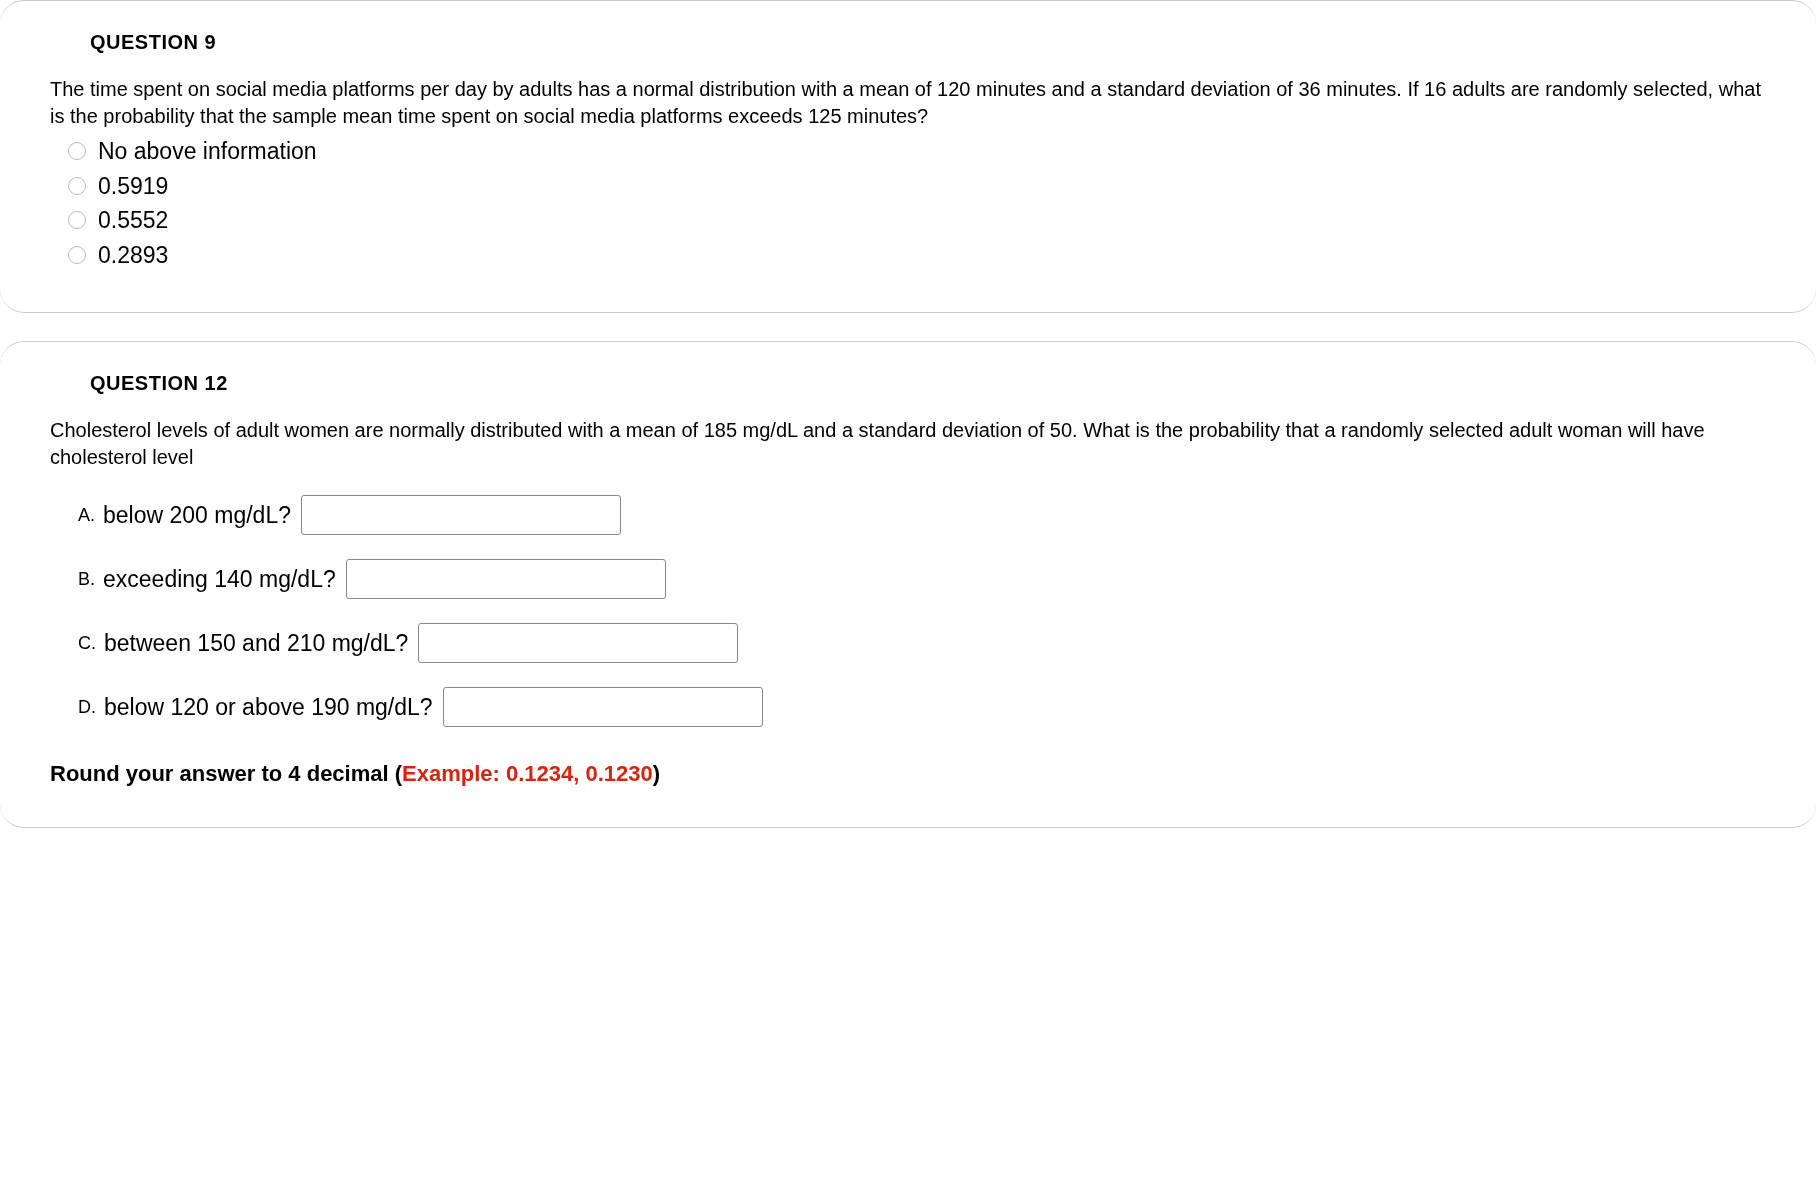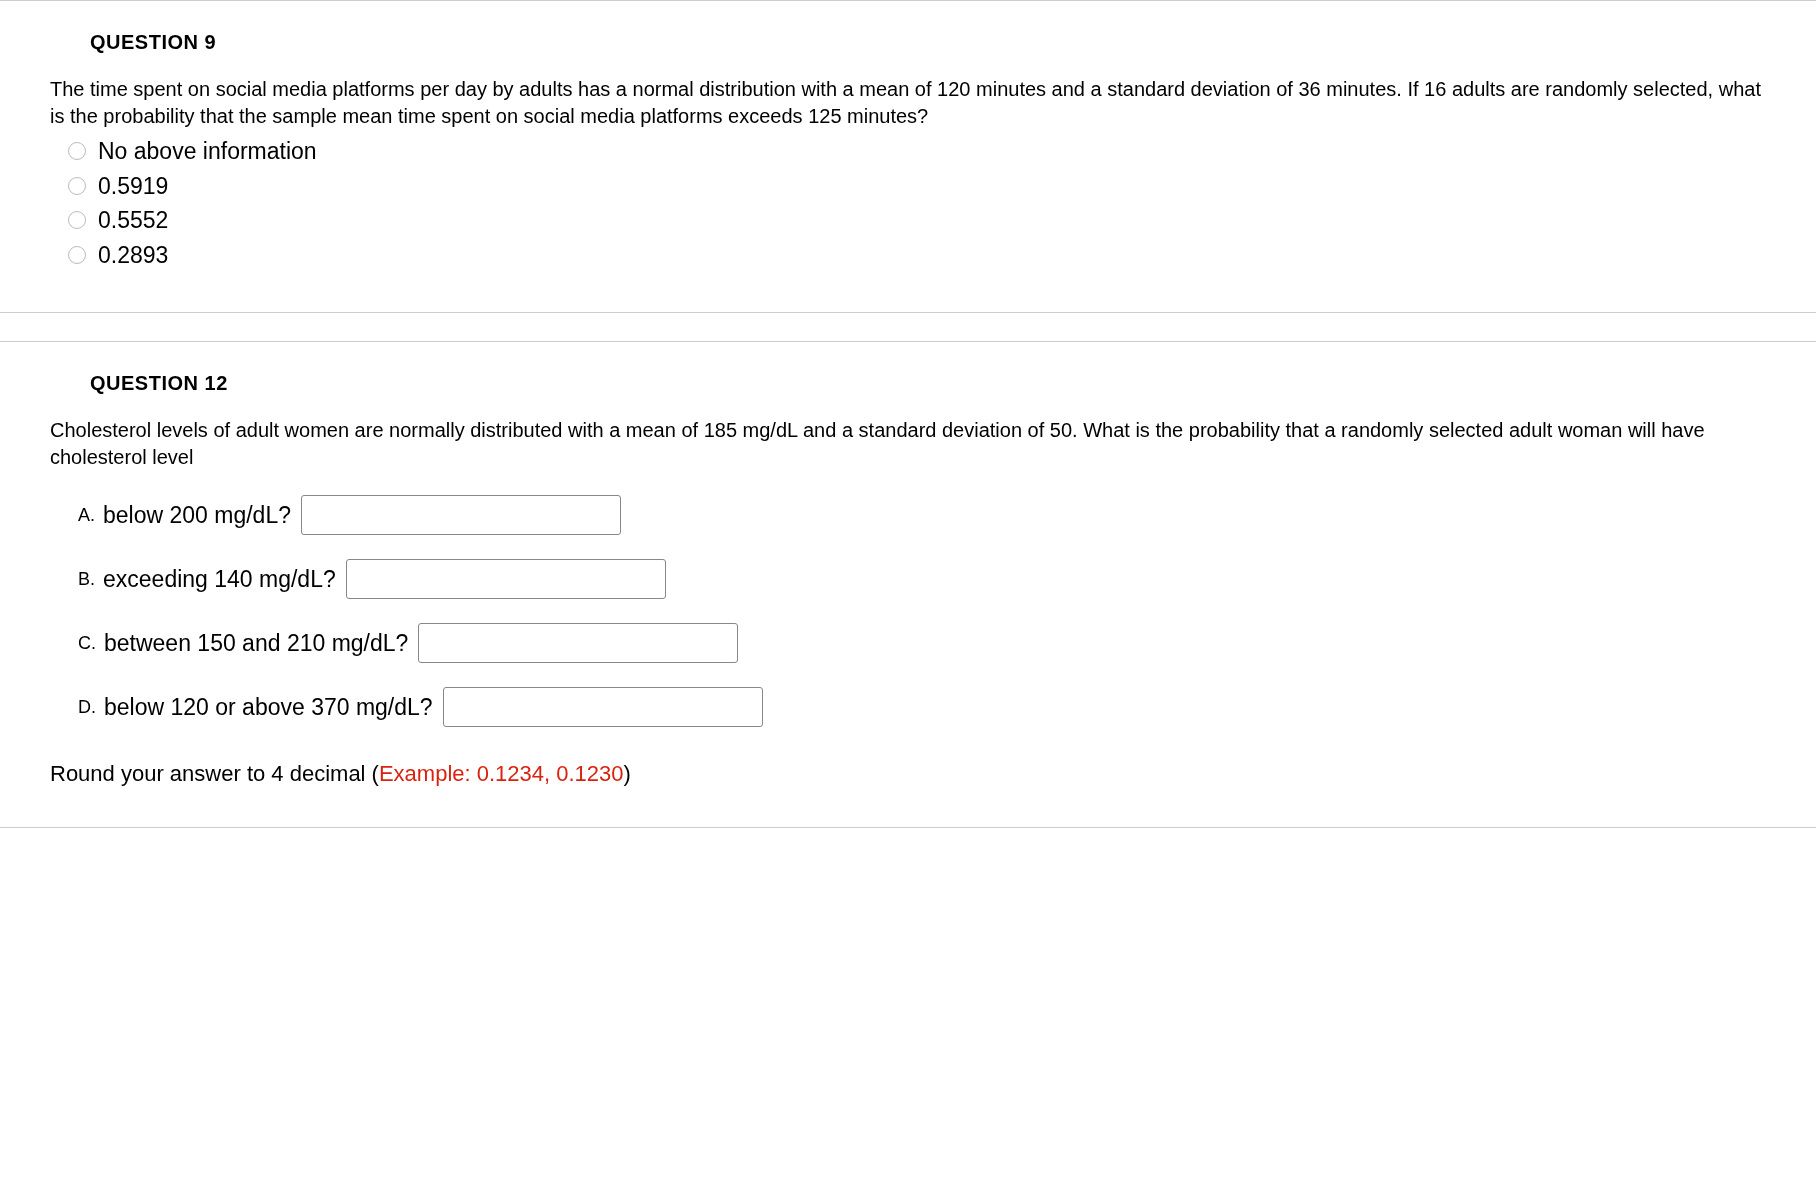--- a/index.html
+++ b/index.html
@@ -11,20 +11,21 @@
       font-family: -apple-system, BlinkMacSystemFont, "Segoe UI", Helvetica, Arial, sans-serif;
       background: #ffffff;
       color: #000000;
       padding: 0;
     }
     .question-block {
       border-top: 1px solid #cccccc;
       border-bottom: 1px solid #cccccc;
       padding: 30px 50px 40px 50px;
       margin: 0;
+      border-radius: 24px;
     }
     .question-header {
       font-weight: bold;
       font-size: 20px;
       margin-bottom: 22px;
       margin-left: 40px;
       letter-spacing: 0.5px;
     }
     .question-text {
       font-size: 20px;
@@ -63,21 +64,21 @@
     .text-input {
       width: 320px;
       height: 40px;
       border: 1px solid #888888;
       border-radius: 3px;
       margin-left: 10px;
       font-size: 18px;
       padding: 0 8px;
     }
     .rounding-note {
-      font-weight: normal;
+      font-weight: bold;
       font-size: 22px;
       margin-top: 34px;
       margin-left: 0;
     }
     .example-red {
       color: #d9230f;
     }
     .spacer-between {
       height: 28px;
     }
@@ -127,20 +128,20 @@
   </div>
 
   <div class="sub-question">
     <span class="sub-letter">C.</span>
     <span>between 150 and 210 mg/dL?</span>
     <input type="text" class="text-input" style="">
   </div>
 
   <div class="sub-question">
     <span class="sub-letter">D.</span>
-    <span>below 120 or above 370 mg/dL?</span>
+    <span>below 120 or above 190 mg/dL?</span>
     <input type="text" class="text-input" style="">
   </div>
 
   <div class="rounding-note">
     <span>Round your answer to 4 decimal (</span><span class="example-red">Example: 0.1234, 0.1230</span><span>)</span>
   </div>
 </div>
 
 </body></html>

